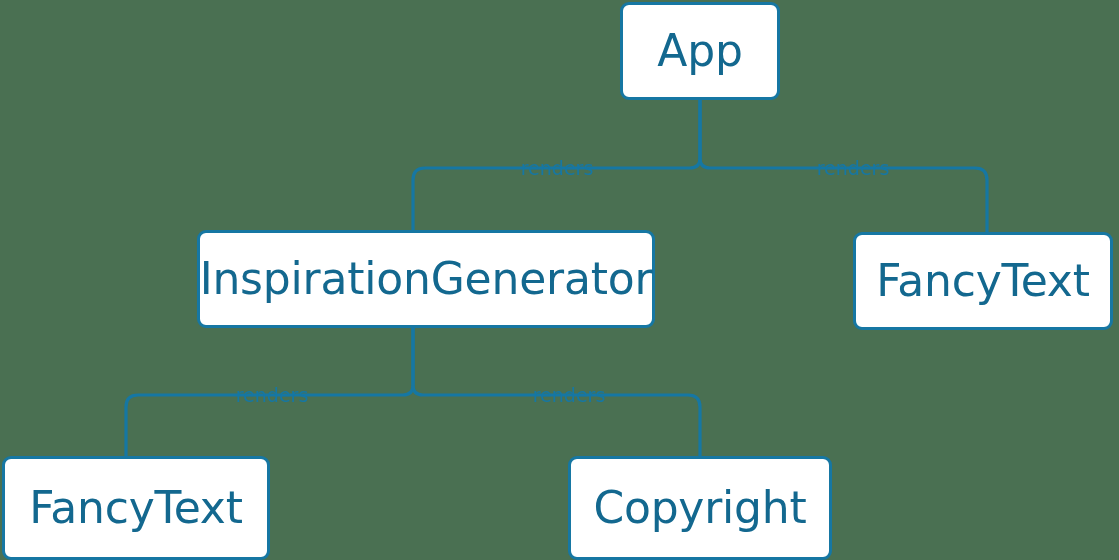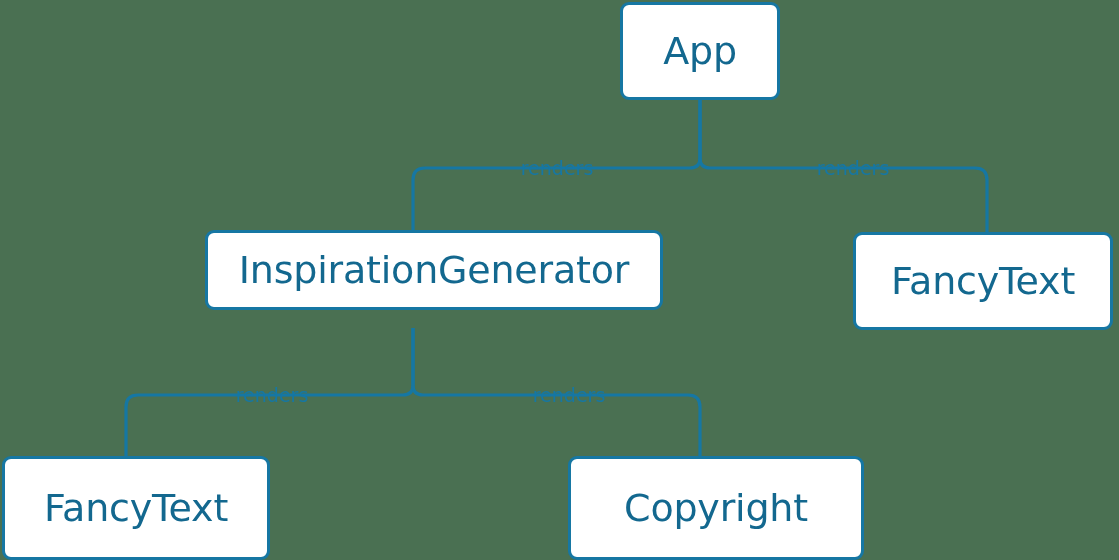--- a/index.html
+++ b/index.html
@@ -39,21 +39,21 @@
     background: #ffffff;
     border: 3px solid #1677a3;
     border-radius: 9px;
     display: flex;
     align-items: center;
     justify-content: center;
     z-index: 3;
   }
   .node-label {
     color: #13688f;
-    font-size: 38px;
+    font-size: 44px;
     line-height: 1;
     letter-spacing: -0.2px;
     white-space: nowrap;
   }
   .edge-label {
     position: absolute;
     color: #1677a3;
     font-size: 19px;
     line-height: 1;
     white-space: nowrap;
@@ -70,33 +70,33 @@
     <path class="edge-path" d="M 700 100 L 700 158 Q 700 168 690 168 L 478 168 L 425 168 Q 413 168 413 180 L 413 230"></path>
     <path class="edge-path" d="M 700 100 L 700 158 Q 700 168 710 168 L 775 168 L 975 168 Q 987 168 987 180 L 987 232"></path>
     <path class="edge-path" d="M 413 328 L 413 385 Q 413 395 403 395 L 190 395 L 138 395 Q 126 395 126 407 L 126 456"></path>
     <path class="edge-path" d="M 413 328 L 413 385 Q 413 395 423 395 L 488 395 L 688 395 Q 700 395 700 407 L 700 456"></path>
   </svg>
 
   <div class="node" style="left:620px; top:2px; width:160px; height:98px;">
     <span class="node-label">App</span>
   </div>
 
-  <div class="node" style="left:197px; top:230px; width:458px; height:80px;margin-left:8px;">
+  <div class="node" style="left:197px; top:230px; width:458px; height:98px;">
     <span class="node-label">InspirationGenerator</span>
   </div>
 
   <div class="node" style="left:853px; top:232px; width:260px; height:98px;">
     <span class="node-label">FancyText</span>
   </div>
 
   <div class="node" style="left:2px; top:456px; width:268px; height:104px;">
     <span class="node-label">FancyText</span>
   </div>
 
-  <div class="node" style="left:568px; top:456px; width:296px; height:104px;justify-content:center;">
+  <div class="node" style="left:568px; top:456px; width:264px; height:104px;justify-content:center;">
     <span class="node-label">Copyright</span>
   </div>
 
   <div class="edge-label" style="left:557px; top:168px;">renders</div>
 
   <div class="edge-label" style="left:853px; top:168px;">renders</div>
 
   <div class="edge-label" style="left:272px; top:395px;">renders</div>
 
   <div class="edge-label" style="left:569px; top:395px;">renders</div>

